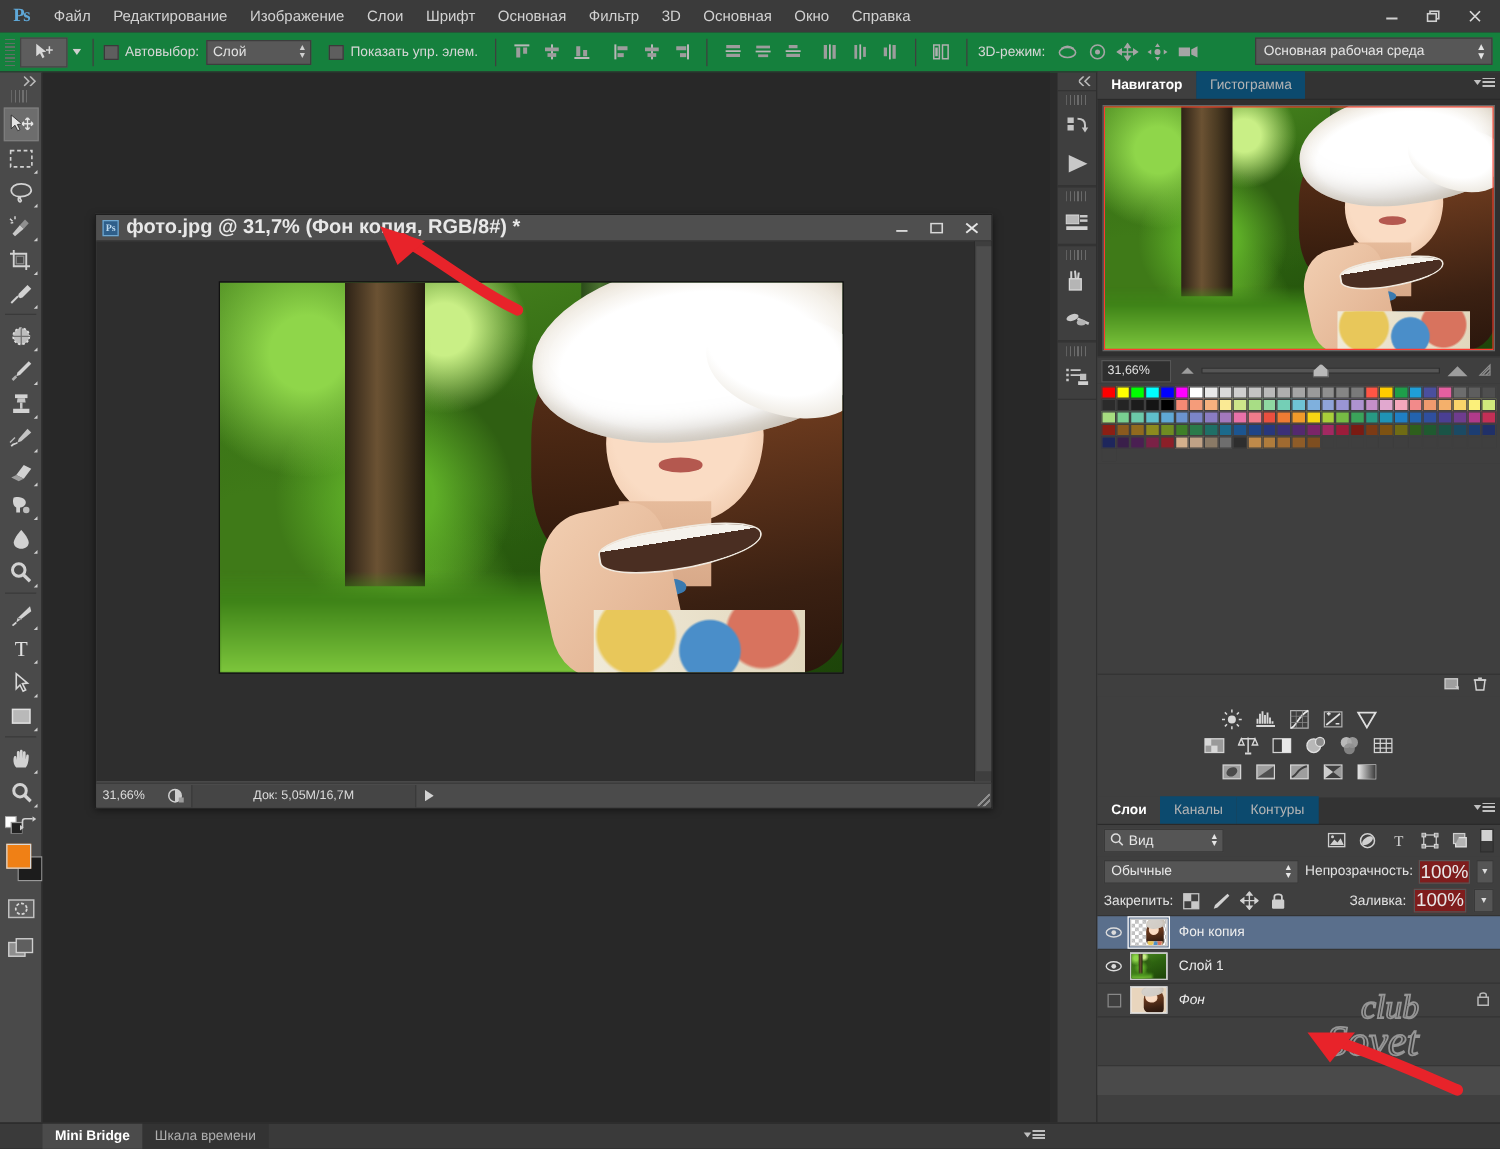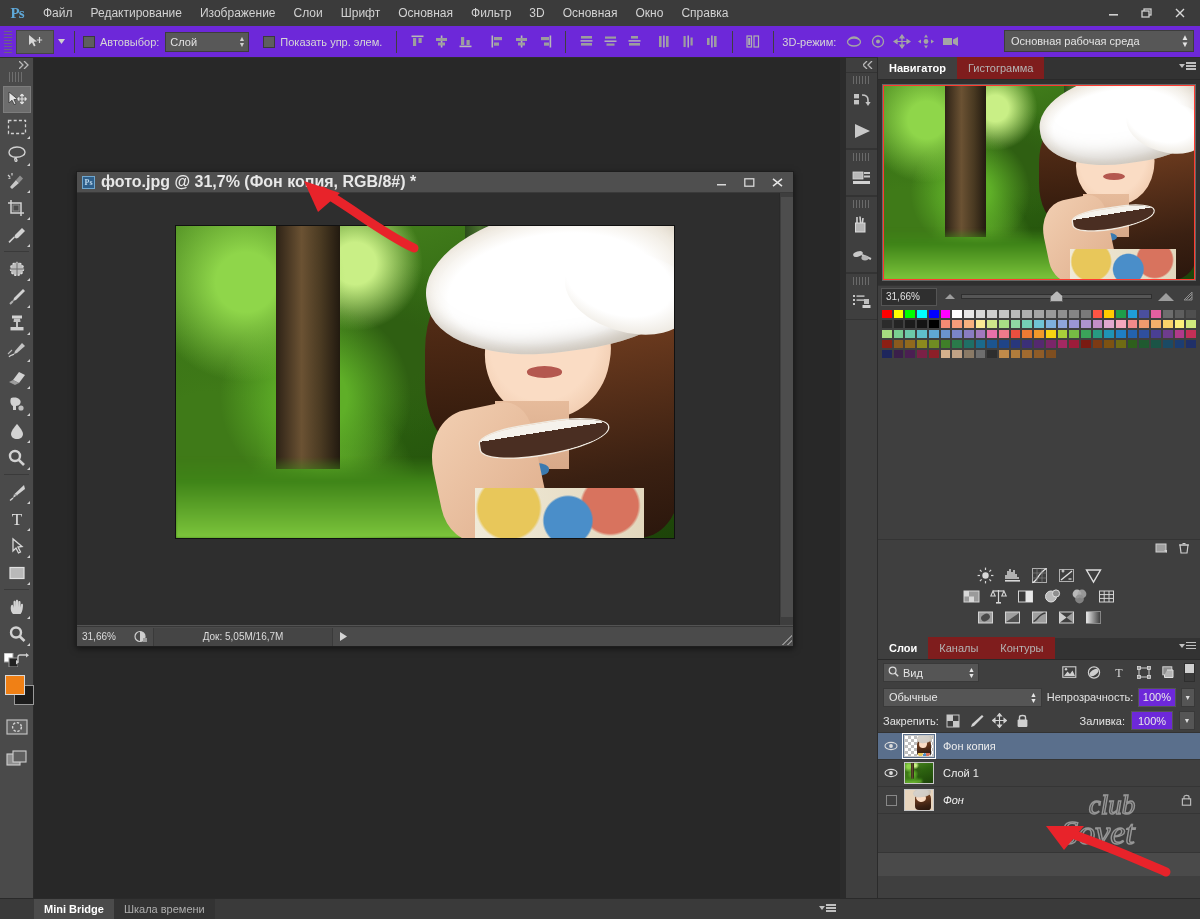--- a/index.html
+++ b/index.html
@@ -29,21 +29,21 @@
   #win-ctrls{ position:absolute; right:4px; top:2px; display:flex; }
   .win-btn{
     width:32px; height:22px; display:flex; align-items:center; justify-content:center;
     color:#d0d0d0; font-size:12px; margin-left:1px;
   }
   .win-btn svg{ display:block; }
 
   
   #optionsbar{
     position:absolute; left:0; top:26px; width:1200px; height:32px;
-    background:#6d28d9;
+    background:#15803d;
     border-bottom:1px solid #2e2e2e;
     display:flex; align-items:center; padding-left:4px;
   }
   .opt-gripper{
     width:8px; height:22px;
     background:repeating-linear-gradient(to bottom,#6e6e6e 0 1px,transparent 1px 3px);
     margin-right:4px; opacity:.8;
   }
   .tool-preset{
     width:38px; height:24px; background:#5d5d5d; border:1px solid #454545;
@@ -290,21 +290,21 @@
     position:absolute; left:878px; top:58px; width:322px; height:840px;
     background:#3f3f3f;
   }
   .panel{ background:#3f3f3f; }
   .ptabs{
     height:22px; background:#333333; display:flex; align-items:flex-end;
     position:relative; border-bottom:1px solid #2a2a2a;
   }
   .ptab{
     height:22px; line-height:22px; padding:0 11px; font-size:11px;
-    color:#b4b4b4; background:#7f1d1d; cursor:default;
+    color:#b4b4b4; background:#0c4a6e; cursor:default;
   }
   .ptab.active{ background:#3f3f3f; color:#ffffff; font-weight:bold; }
   .pmenu{
     position:absolute; right:4px; top:4px; display:flex; align-items:center; gap:1px;
   }
   .pmenu .tri{
     width:0;height:0;border-left:3.5px solid transparent;border-right:3.5px solid transparent;
     border-top:4px solid #c0c0c0;
   }
   .pmenu .lines{
@@ -374,22 +374,22 @@
   }
   #blend-row{
     height:24px; display:flex; align-items:center; padding:0 5px; gap:5px;
   }
   #blend-select{
     width:178px;height:19px;background:#555;border:1px solid #393939;
     font-size:11px;color:#e8e8e8;display:flex;align-items:center;padding:0 5px;
     position:relative;
   }
   .num-field{
-    width:42px;height:19px;background:#6d28d9;border:1px solid #555;
-    font-size:11px;color:#e8e8e8;display:flex;align-items:center;justify-content:center;
+    width:42px;height:19px;background:#7f1d1d;border:1px solid #555;
+    font-size:15px;color:#e8e8e8;display:flex;align-items:center;justify-content:center;
   }
   .num-arrow{
     width:16px;height:19px;background:#555;border:1px solid #393939;
     display:flex;align-items:center;justify-content:center;font-size:7px;color:#ddd;
   }
   #lock-row{
     height:24px; display:flex; align-items:center; padding:0 5px; gap:6px;
     border-bottom:1px solid #333;
   }
   .lock-ic{ width:17px;height:17px;display:flex;align-items:center;justify-content:center;}

